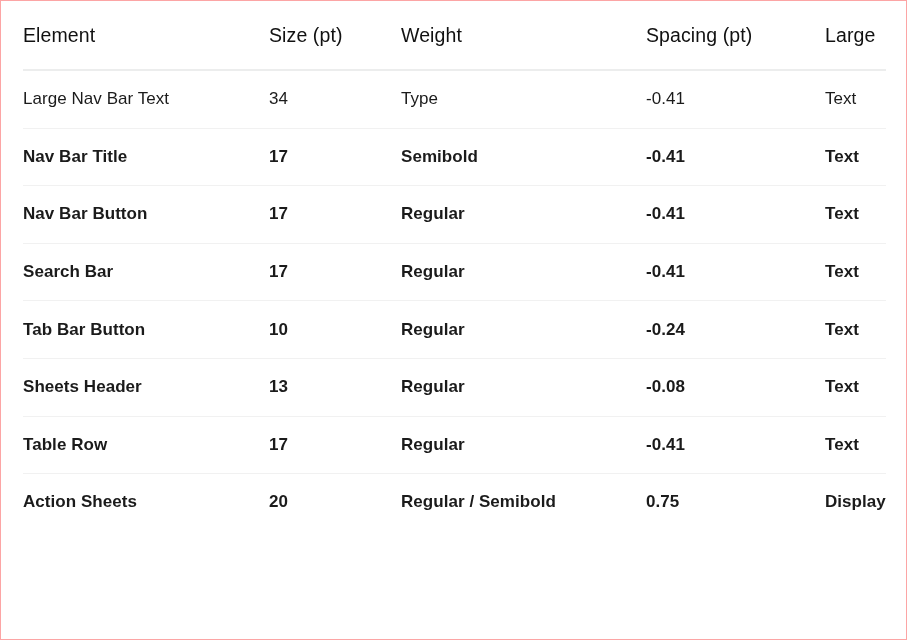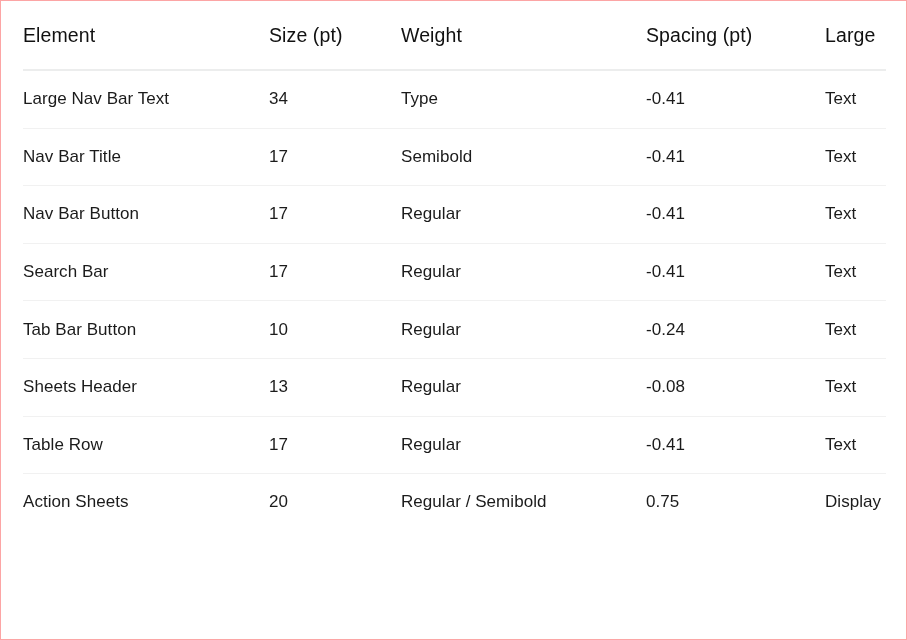--- a/index.html
+++ b/index.html
@@ -52,20 +52,21 @@
     color: #1b1b1b;
     text-align: left;
     height: 56.6px;
     vertical-align: middle;
     padding: 0;
     letter-spacing: 0.05px;
     white-space: nowrap;
   }
   table.spec tbody tr + tr td {
     border-top: 1px solid #f1f1f1;
+    font-weight: bold;
   }
   
   col.c-element { width: 246px; }
   col.c-size    { width: 132px; }
   col.c-weight  { width: 245px; }
   col.c-spacing { width: 179px; }
   col.c-type    { width: 61px;  }
 
   .cell-element { }
   .cell-size    { }

